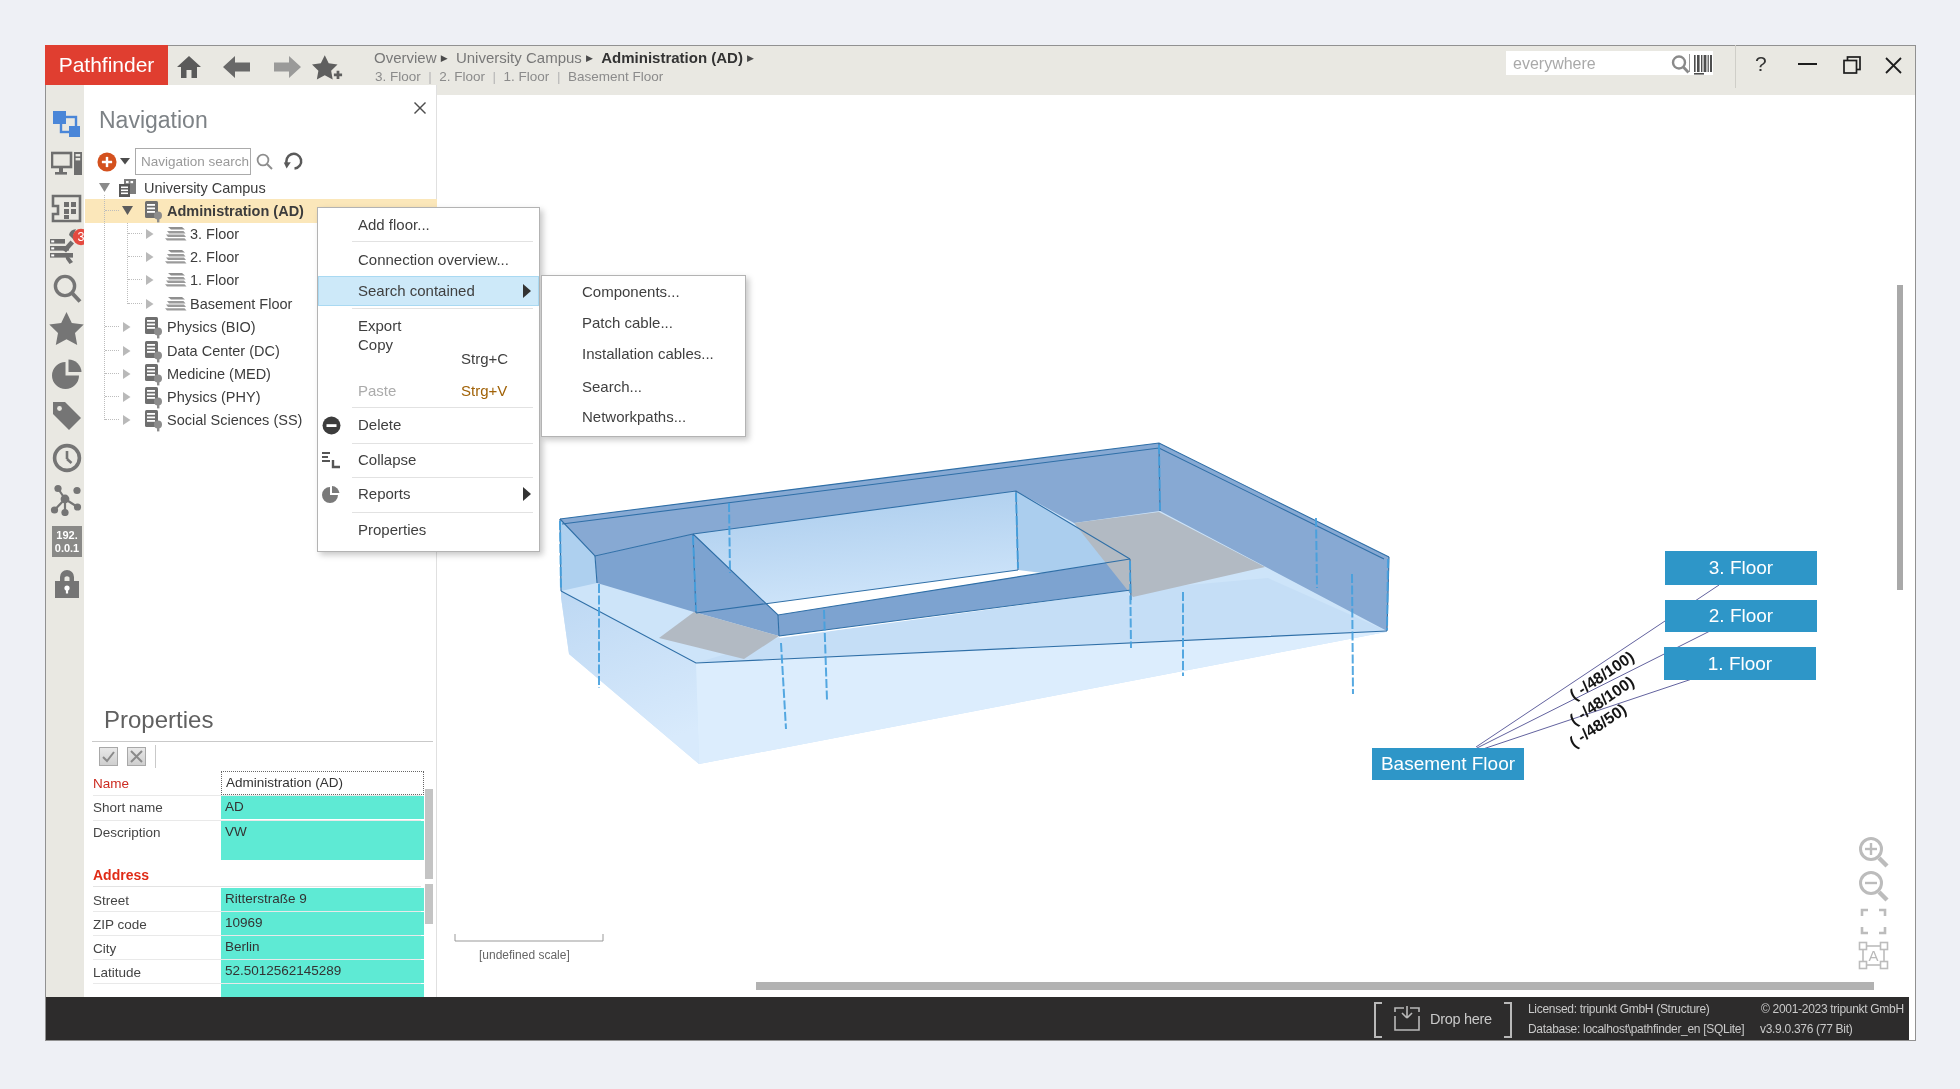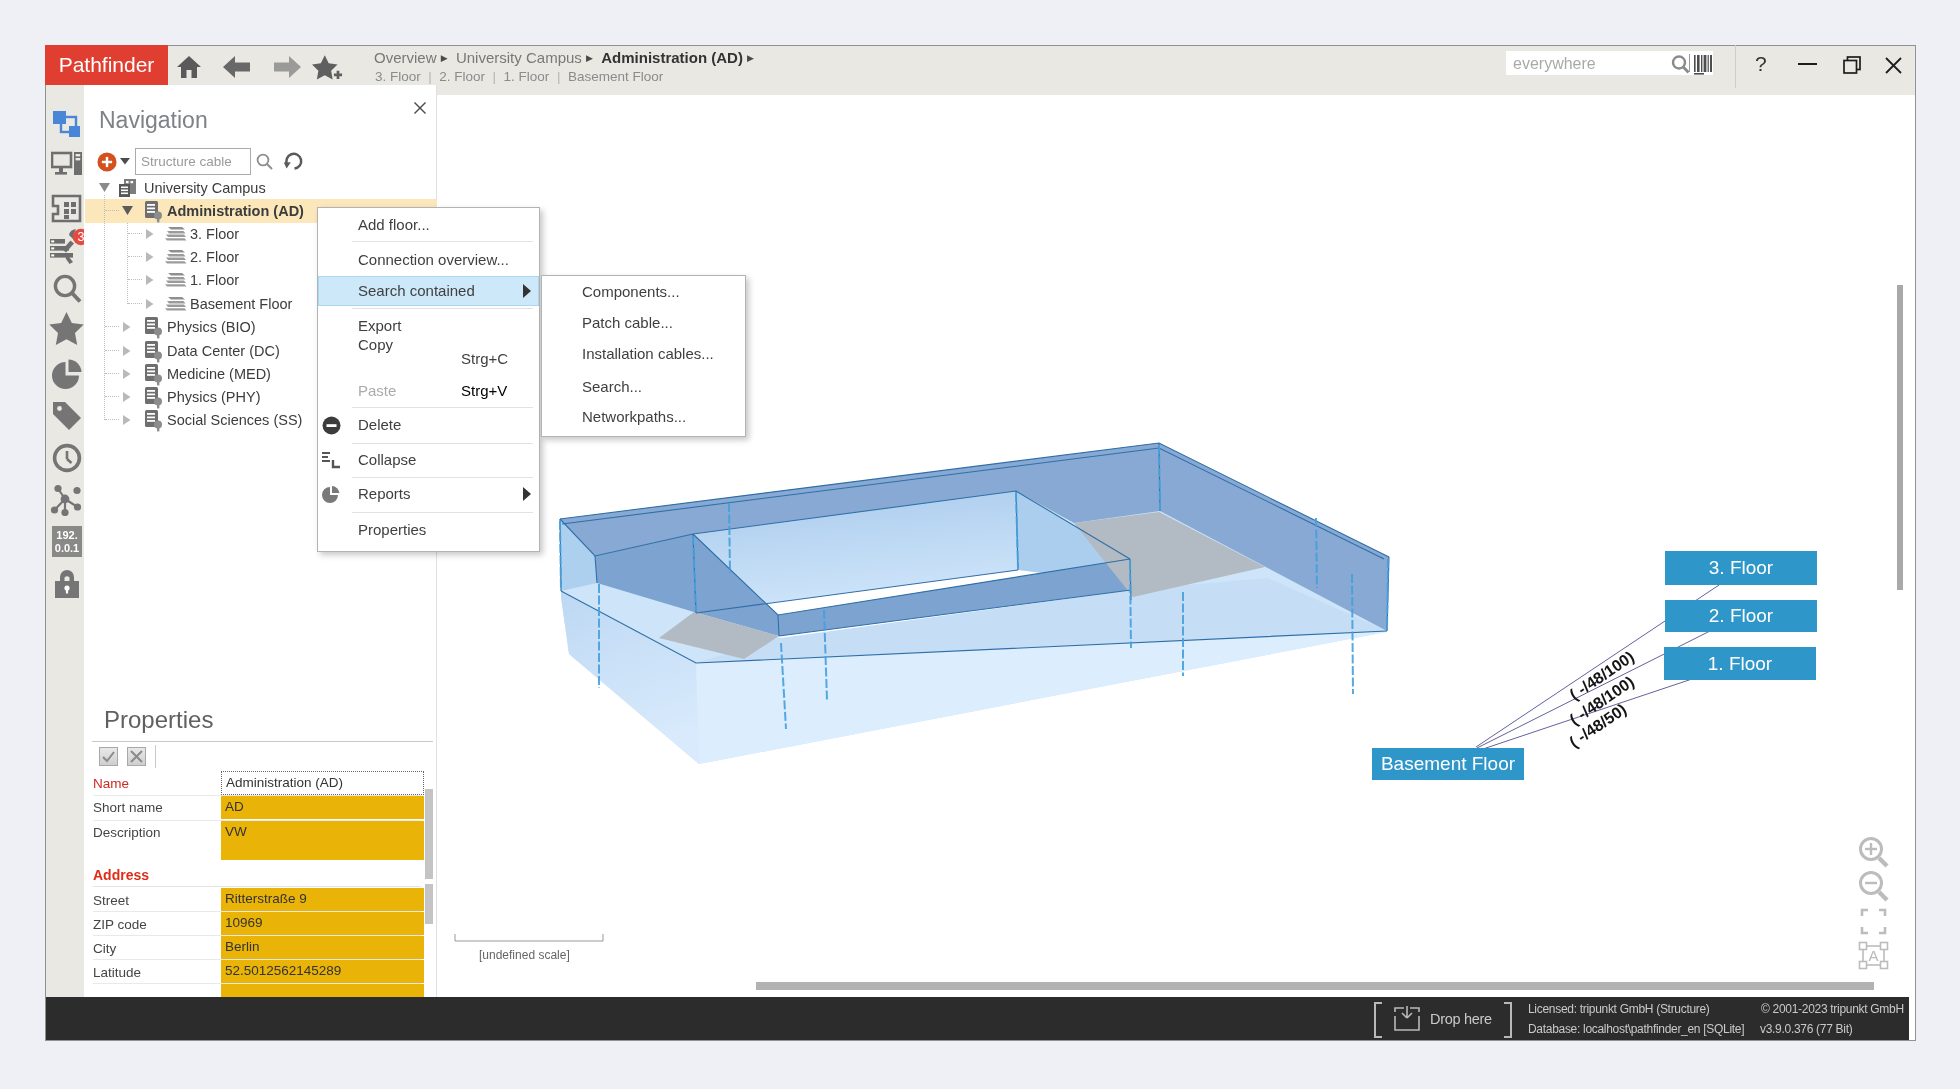--- a/index.html
+++ b/index.html
@@ -17,21 +17,21 @@
 #searchbox span { color:#a9a9a9; font-size:16px; position:absolute; left:7px; top:4px;text-align:center; }
 #sidebar { left:46px; top:85px; width:38px; height:912px; background:#e9e8e2; }
 #navpanel { left:84px; top:85px; width:353px; height:912px; background:#fff; border-right:1px solid #e0e0e0; }
 #navtitle { left:99px; top:107px; font-size:23px; color:#7d8286; }
 #structsearch { left:135px; top:148px; width:116px; height:27px; border:1px solid #ababab; background:#fff; }
 #structsearch span { color:#9a9a9a; font-size:13.5px; position:absolute; left:5px; top:5px; }
 .trow { position:absolute; font-size:14.5px; color:#3c3c3c; white-space:nowrap; }
 #hl { left:85px; top:199px; width:352px; height:24px; background:#fbe7ba; }
 #props-title { left:104px; top:706px; font-size:24px; color:#606060; }
 .plabel { position:absolute; left:93px; font-size:13.5px; color:#454545; }
-.pval { position:absolute; left:221px; width:203px; font-size:13.5px; color:#333; background:#eab308; padding:3px 0 0 4px; }
+.pval { position:absolute; left:221px; width:203px; font-size:13.5px; color:#333; background:#5eead4; padding:3px 0 0 4px; }
 .red { color:#cc2b20; }
 #statusbar { left:46px; top:997px; width:1863px; height:43px; background:#2d2c2c; color:#c9c9c9; }
 .sbtext { position:absolute; font-size:12px; color:#c9c9c9; white-space:nowrap; letter-spacing:-0.3px; }
 #menu { left:317px; top:207px; width:223px; height:345px; background:#fff; border:1px solid #b3b3b3; box-shadow:3px 3px 6px rgba(0,0,0,0.22); }
 #submenu { left:541px; top:275px; width:205px; height:162px; background:#fff; border:1px solid #b3b3b3; box-shadow:3px 3px 6px rgba(0,0,0,0.22); }
 .mi { position:absolute; left:358px; font-size:15px; color:#3f3f3f; white-space:nowrap; }
 .msep { position:absolute; left:352px; width:181px; height:1px; background:#e2e2e2; }
 .flbl { position:absolute; background:#2e96c8; color:#fff; font-size:19px; text-align:center; }
 </style>
 </head>
@@ -171,21 +171,21 @@
 </svg>
 <svg class="a" style="left:97px;top:152px" width="20" height="20" viewBox="0 0 18 18">
   <circle cx="9" cy="9" r="8.6" fill="#d4511e"></circle>
   <line x1="9" y1="4.4" x2="9" y2="13.6" stroke="#fff" stroke-width="2.2"></line>
   <line x1="4.4" y1="9" x2="13.6" y2="9" stroke="#fff" stroke-width="2.2"></line>
 </svg>
 <svg class="a" style="left:120px;top:158px" width="10" height="7" viewBox="0 0 10 7">
   <path d="M0 0 L10 0 L5 6.5 Z" fill="#4c4c4c"></path>
 </svg>
 <div class="a" id="structsearch">
-    <span>Structure cable</span>
+    <span>Navigation search</span>
   </div>
 <svg class="a" style="left:256px;top:153px" width="17" height="17" viewBox="0 0 17 17">
   <circle cx="7" cy="7" r="5.4" fill="none" stroke="#8e8e8e" stroke-width="1.8"></circle>
   <line x1="11" y1="11" x2="16" y2="16" stroke="#8e8e8e" stroke-width="2"></line>
 </svg>
 <svg class="a" style="left:283px;top:151px" width="21" height="20" viewBox="0 0 21 20">
   <path d="M4.2 13.6 A 7.4 7.4 0 1 1 11.5 17.6" fill="none" stroke="#5a5a5a" stroke-width="2.5"></path>
   <path d="M0.8 11.5 L7.8 11.2 L3.6 17.5 Z" fill="#5a5a5a"></path>
 </svg>
 <div class="a" id="hl"></div>
@@ -414,21 +414,21 @@
 <div class="a" style="left:318px;top:276px;width:221px;height:30px;background:#cde9f9;border:1px solid #a9d9f2"></div>
 <div class="a mi" style="top:282px">Search contained</div>
 <svg class="a" style="left:523px;top:284px" width="8" height="14" viewBox="0 0 8 14">
     <path d="M0 0 L8 7 L0 14 Z" fill="#333"></path>
   </svg>
 <div class="a msep" style="top:308px"></div>
 <div class="a mi" style="top:317px">Export</div>
 <div class="a mi" style="top:336px">Copy</div>
 <div class="a mi" style="left:461px;top:350px">Strg+C</div>
 <div class="a mi" style="top:382px;color:#ababab">Paste</div>
-<div class="a mi" style="left:461px;top:382px;color:#000000">Strg+V</div>
+<div class="a mi" style="left:461px;top:382px;color:#a16207">Strg+V</div>
 <div class="a msep" style="top:407px"></div>
 <div class="a mi" style="top:416px">Delete</div>
 <svg class="a" style="left:322px;top:416px" width="19" height="19" viewBox="0 0 19 19">
   <circle cx="9.5" cy="9.5" r="9" fill="#3c3c3c"></circle>
   <rect x="4.5" y="8.2" width="10" height="2.8" fill="#fff"></rect>
 </svg>
 <div class="a msep" style="top:443px"></div>
 <div class="a mi" style="top:451px">Collapse</div>
 <svg class="a" style="left:322px;top:452px" width="19" height="17" viewBox="0 0 19 17">
   <rect x="0" y="0" width="8" height="2" fill="#555"></rect>

